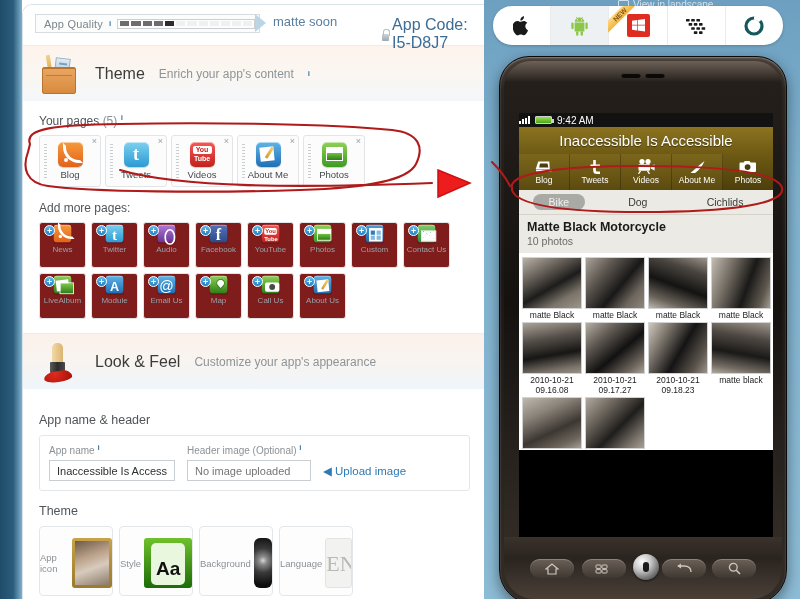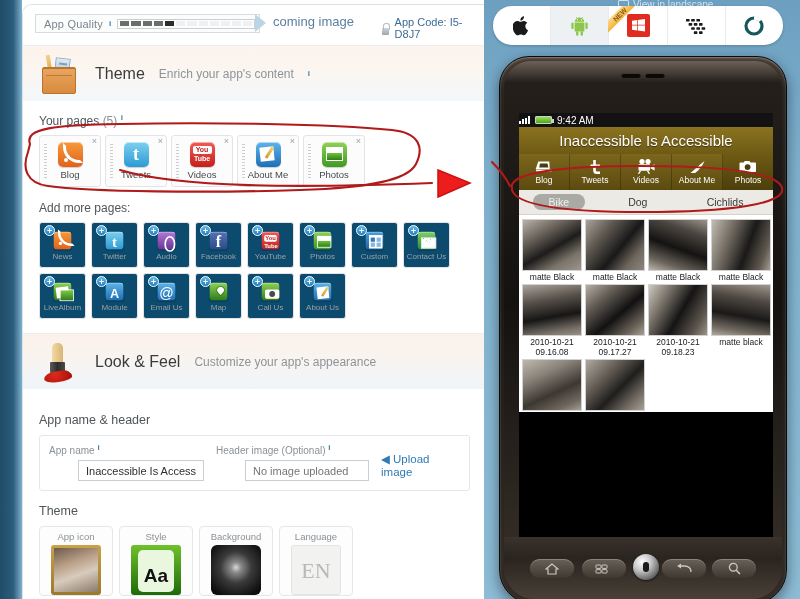--- a/index.html
+++ b/index.html
@@ -58,21 +58,21 @@
     width: 0; height: 0;
     border-top: 9.5px solid transparent; border-bottom: 9.5px solid transparent;
     border-left: 11px solid #bcd5e4;
   }
   .coming-soon {
     position: absolute; left: 250px; top: 9px;
     font-size: 13px; color: #5b7fa0;
   }
   .app-code {
     position: absolute; left: 358px; top: 11px;
-    font-size: 11px; color: #3b6c96; display: flex; align-items: center; gap: 5px;
+    font-size: 16px; color: #3b6c96; display: flex; align-items: center; gap: 5px;
   }
   .lock-ico {
     width: 9px; height: 13px; position: relative; display: inline-block;
   }
   .lock-ico:before {
     content: ""; position: absolute; left: 1px; bottom: 0; width: 7px; height: 7px;
     background: linear-gradient(#cdd6db,#9aa7ae); border-radius: 1px;
   }
   .lock-ico:after {
     content: ""; position: absolute; left: 2px; top: 1px; width: 5px; height: 6px;
@@ -273,22 +273,22 @@
   }
   .ico-call:after {
     content:""; position:absolute; left:9px; top:10px; width:7px; height:7px;
     background:#4a4a4a; border-radius:50%;
   }
 
   
   .add-grid { display: flex; flex-wrap: wrap; gap: 5px; }
   .add-tile {
     position: relative; width: 47px; height: 46px;
-    background: #0c4a6e; border: 1px solid #e2e5e7; border-radius: 3px;
-    display: flex; flex-direction: column; align-items: center; justify-content: center;
+    background: #7f1d1d; border: 1px solid #e2e5e7; border-radius: 3px;
+    display: flex; flex-direction: column; align-items: center; justify-content: flex-start;
     gap: 1px;
   }
   .add-tile .atxt { font-size: 8px; color: #9aa0a5; }
   .plus-badge {
     position: absolute; left: 4px; top: 2px; width: 11px; height: 11px;
     border-radius: 50%; background: linear-gradient(#5fb9ea,#1d7fc4);
     border: 1px solid #fff; z-index: 3;
   }
   .plus-badge:after {
     content:"+"; position:absolute; inset:0; color:#fff; font-size:9px;
@@ -299,30 +299,30 @@
            transform: scale(.84); transform-origin: center; }
 
   
   .field-card {
     border: 1px solid #e4e7e9; border-radius: 3px; background: #fff;
     padding: 7px 9px 9px; display: flex; align-items: flex-end; gap: 12px;
   }
   .fld-label { font-size: 10px; color: #8b9196; margin-bottom: 4px; }
   .txtinput {
     height: 21px; border: 1px solid #c9ced2; background: #fff;
-    font-size: 11px; color: #2c2f31; padding: 0 7px; line-height: 19px; margin-left: 29px;
+    font-size: 11px; color: #2c2f31; padding: 0 7px; line-height: 19px;
   }
   .txtinput.ph { color: #b3b8bc; }
   .upload-link { font-size: 11.5px; color: #2f7ab5; margin-bottom: 3px; }
 
   
   .theme-strip { display: flex; gap: 6px; }
   .theme-tile {
     width: 74px; height: 70px; border: 1px solid #e4e7e9; border-radius: 4px;
-    background: #fdfdfd; display: flex; flex-direction: column; align-items: center;
+    background: #fdfdfd; display: flex; flex-direction: row; align-items: center;
     padding-top: 4px; gap: 3px; overflow: hidden;
   }
   .theme-cap { font-size: 9.5px; color: #8b9196; }
   .theme-thumb { width: 50px; height: 50px; border-radius: 3px; position: relative; overflow: hidden; }
   .thumb-appicon {
     background: linear-gradient(#c9a24a,#9a7a2c); padding: 3px;
   }
   .thumb-appicon:after {
     content:""; position:absolute; inset:3px;
     background: linear-gradient(160deg,#6b5a4a 0%,#b99f87 35%,#d8cbbd 60%,#8a7a6a 100%);
@@ -542,21 +542,21 @@
             <i class="seg"></i>
               <i class="seg"></i>
               <i class="seg"></i>
               <i class="seg"></i>
               <i class="seg"></i>
               <i class="seg"></i>
               <i class="seg"></i>
           </span>
         </div>
         <span class="quality-arrow"></span>
-        <span class="coming-soon">coming image</span>
+        <span class="coming-soon">matte soon</span>
         <span class="app-code">
           <i class="lock-ico"></i>
           <span>App Code: I5-D8J7</span>
         </span>
       </div>
 
       <div class="sec-head">
         <span class="bag-ico">
           <i class="bag-pen"></i>
             <i class="bag-paper"></i>
@@ -892,20 +892,24 @@
             <span class="tl">Photos</span>
           </div>
         </div>
 
         <div class="segbar">
           <span class="seg-item on">Bike</span>
           <span class="seg-item">Dog</span>
           <span class="seg-item">Cichlids</span>
         </div>
 
+        <div class="album-head">
+          <div class="album-title">Matte Black Motorcycle</div>
+          <div class="album-sub">10 photos</div>
+        </div>
 
         <div class="grid-area">
           <div class="prow">
             <div class="pcell">
               <div class="pthumb ph-a"></div>
               <div class="pcap">matte Black</div>
             </div>
             <div class="pcell">
               <div class="pthumb ph-b"></div>
               <div class="pcap">matte Black</div>

